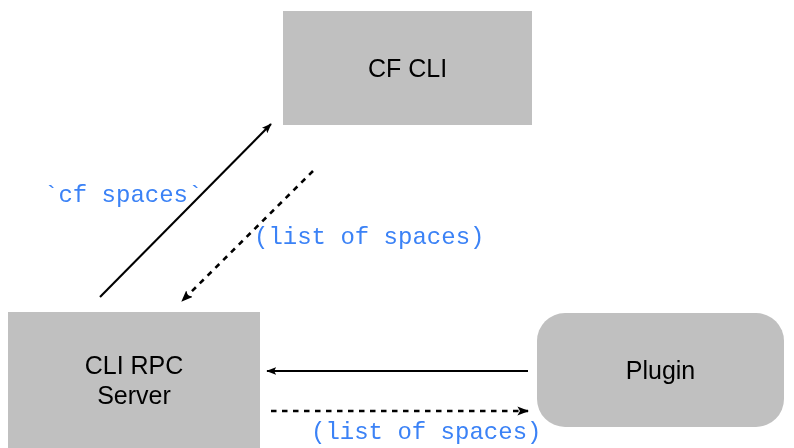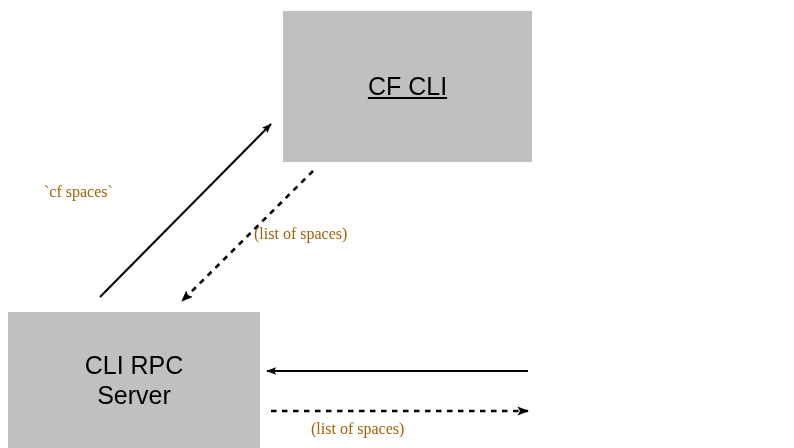--- a/index.html
+++ b/index.html
@@ -28,42 +28,41 @@
     font-size: 25px;
     line-height: 1.22;
     font-family: "Liberation Sans", sans-serif;
     box-sizing: border-box;
     white-space: pre-line;
   }
   #node-cf-cli {
     left: 283px;
     top: 11px;
     width: 249px;
-    height: 151px;
-    text-decoration: underline;
+    height: 114px;
   }
   #node-cli-rpc-server {
     left: 8px;
     top: 312px;
     width: 252px;
     height: 150px;
     padding-bottom: 14px;
   }
   #node-plugin {
     left: 537px;
     top: 313px;
     width: 247px;
     height: 114px;
     border-radius: 28px;
   }
   .edge-label {
     position: absolute;
-    font-size: 16px;
-    color: #a16207;
-    font-family: Liberation Serif, serif;
+    font-size: 24px;
+    color: #3b82f6;
+    font-family: Liberation Mono, monospace;
     white-space: nowrap;
     line-height: 1;
   }
   #label-cf-spaces-diagonal {
     left: 44px;
     top: 184px;
   }
   #label-list-of-spaces-diagonal {
     left: 254px;
     top: 226px;
@@ -107,20 +106,21 @@
     <line x1="528" y1="371" x2="267" y2="371" stroke="#000000" stroke-width="2.1" marker-end="url(#arrow-solid)"></line>
 
     <line x1="271" y1="411" x2="528" y2="411" stroke="#000000" stroke-width="2.6" stroke-dasharray="5.5 5.5" marker-end="url(#arrow-dashed)"></line>
   </svg>
 
   <div class="node" id="node-cf-cli">CF CLI</div>
 
   <div class="node" id="node-cli-rpc-server">CLI RPC
 Server</div>
 
+  <div class="node" id="node-plugin">Plugin</div>
 
   <div class="edge-label" id="label-cf-spaces-diagonal">`cf spaces`</div>
 
   <div class="edge-label" id="label-list-of-spaces-diagonal">(list of spaces)</div>
 
 
   <div class="edge-label" id="label-list-of-spaces-bottom">(list of spaces)</div>
 
 </div>
 

